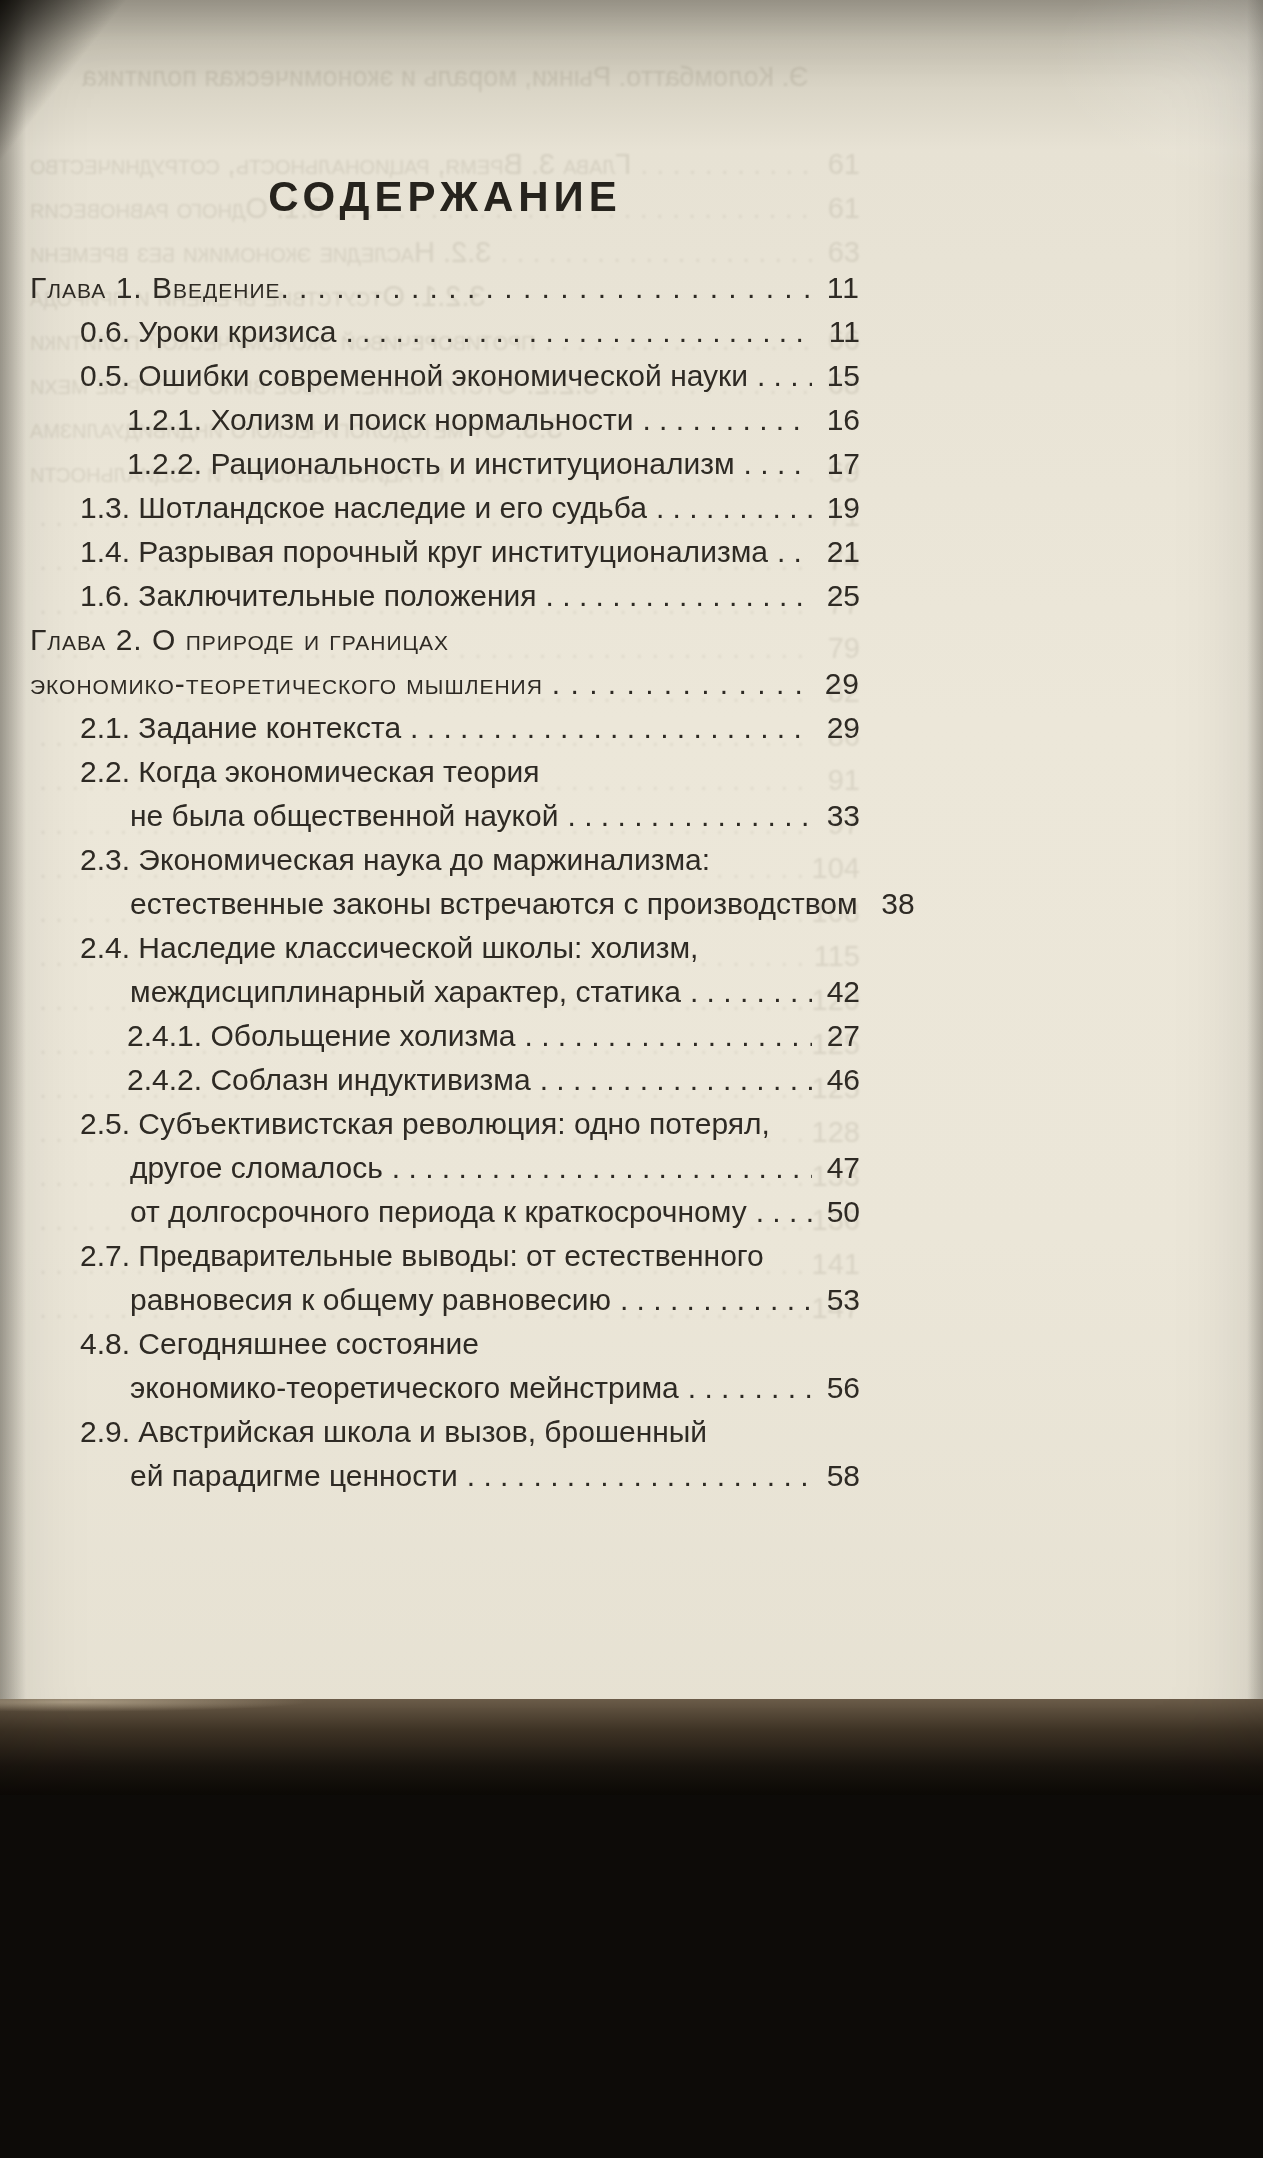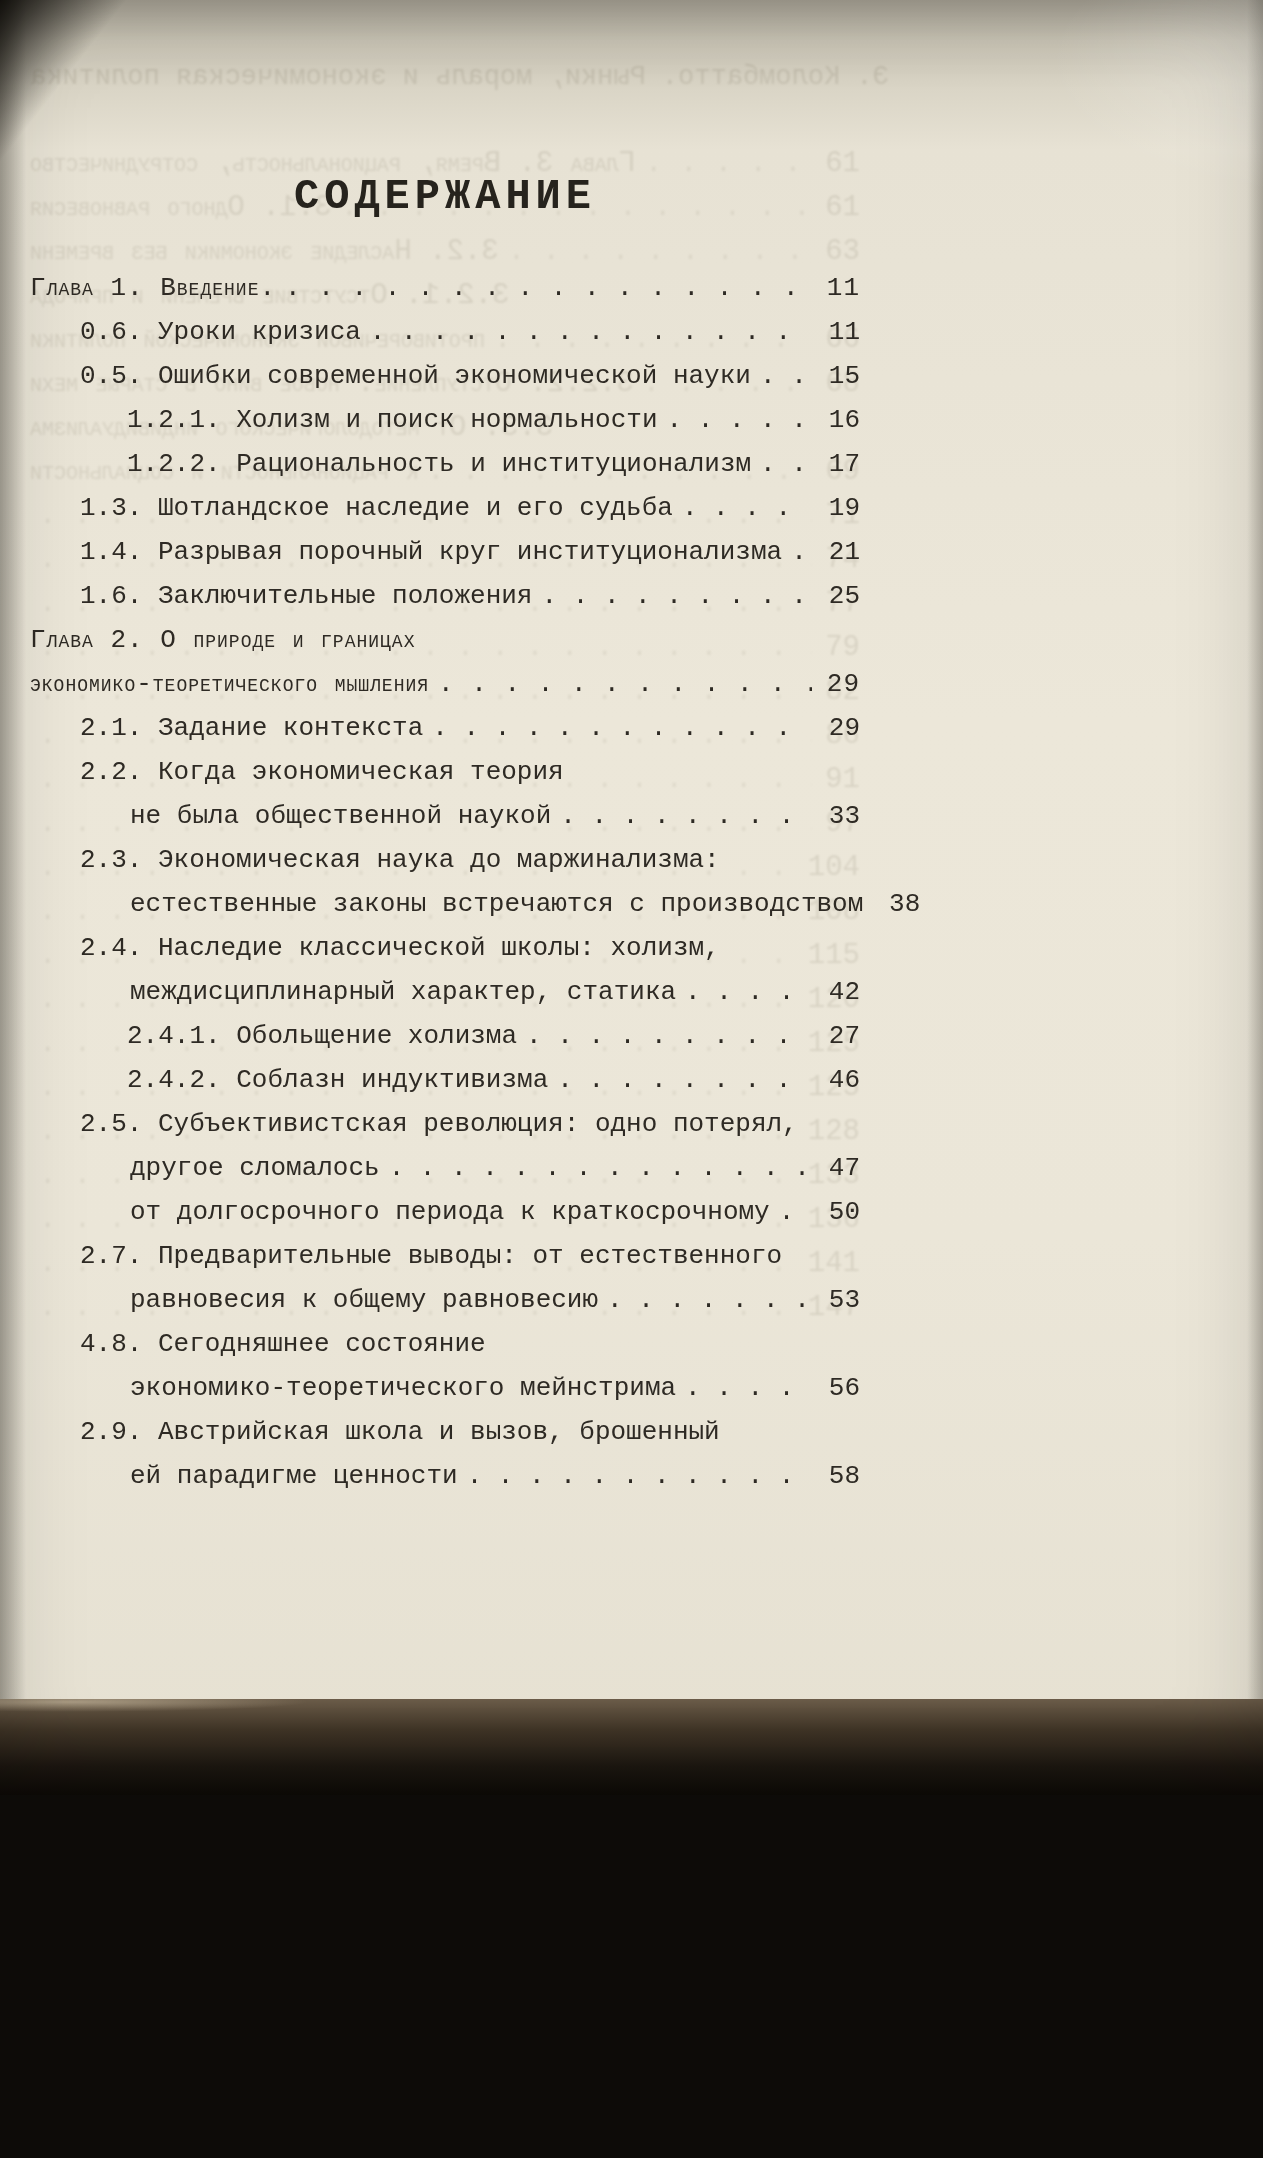--- a/index.html
+++ b/index.html
@@ -1,19 +1,19 @@
 <!DOCTYPE html>
 <html><head>
 <meta charset="utf-8">
 <style>
   html,body { margin:0; padding:0; background:#0d0b08; }
   .photo {
     position:relative; width:1263px; height:1795px; overflow:hidden;
     background:#15110c;
-    font-family:Liberation Mono, monospace;
+    font-family:Liberation Sans, sans-serif;
   }
   
   .paper {
     position:absolute; left:0; top:0; width:100%; height:2062px; z-index:0;
     background:linear-gradient(180deg,
       #a39e91 0px, #c6c1b2 40px, #d9d4c5 85px, #e7e2d4 150px,
       #ece7d9 35%, #ebe6d8 60%, #e5e0d1 90%, #d9d3c3 97%, #bcb5a3 100%);
   }
   .paper::before {
     content:""; position:absolute; inset:0;
@@ -50,21 +50,21 @@
   
   .content {
     position:absolute; left:30px; top:172px; width:830px; z-index:2;
     color:#2e2a24;
   }
   .title {
     margin:0 0 44px 0; text-align:center;
     font-size:42px; line-height:50px; font-weight:700;
     letter-spacing:5px; text-transform:uppercase; color:#26231d;
   }
-  .row { display:flex; align-items:flex-start; font-size:26px; line-height:44px; }
+  .row { display:flex; align-items:flex-start; font-size:30px; line-height:44px; }
   .row .txt { white-space:nowrap; }
   .chapter { font-variant:small-caps; letter-spacing:1px; }
   .chapter.cont { padding-left:0; }
   .item { padding-left:50px; }
   .item.cont { padding-left:100px; }
   .subitem { padding-left:97px; }
   .leader { flex:1 1 auto; overflow:hidden; white-space:nowrap; text-align:right; margin:0 6px 0 9px; }
   .leader::after {
     content:". . . . . . . . . . . . . . . . . . . . . . . . . . . . . . . . . . . . . . . . . . . . . . . . . . . . . . . . . . . . . . . . . . . . . . . . . . . . . . . . . . . . . . . . . . . . . . . .";
   }

